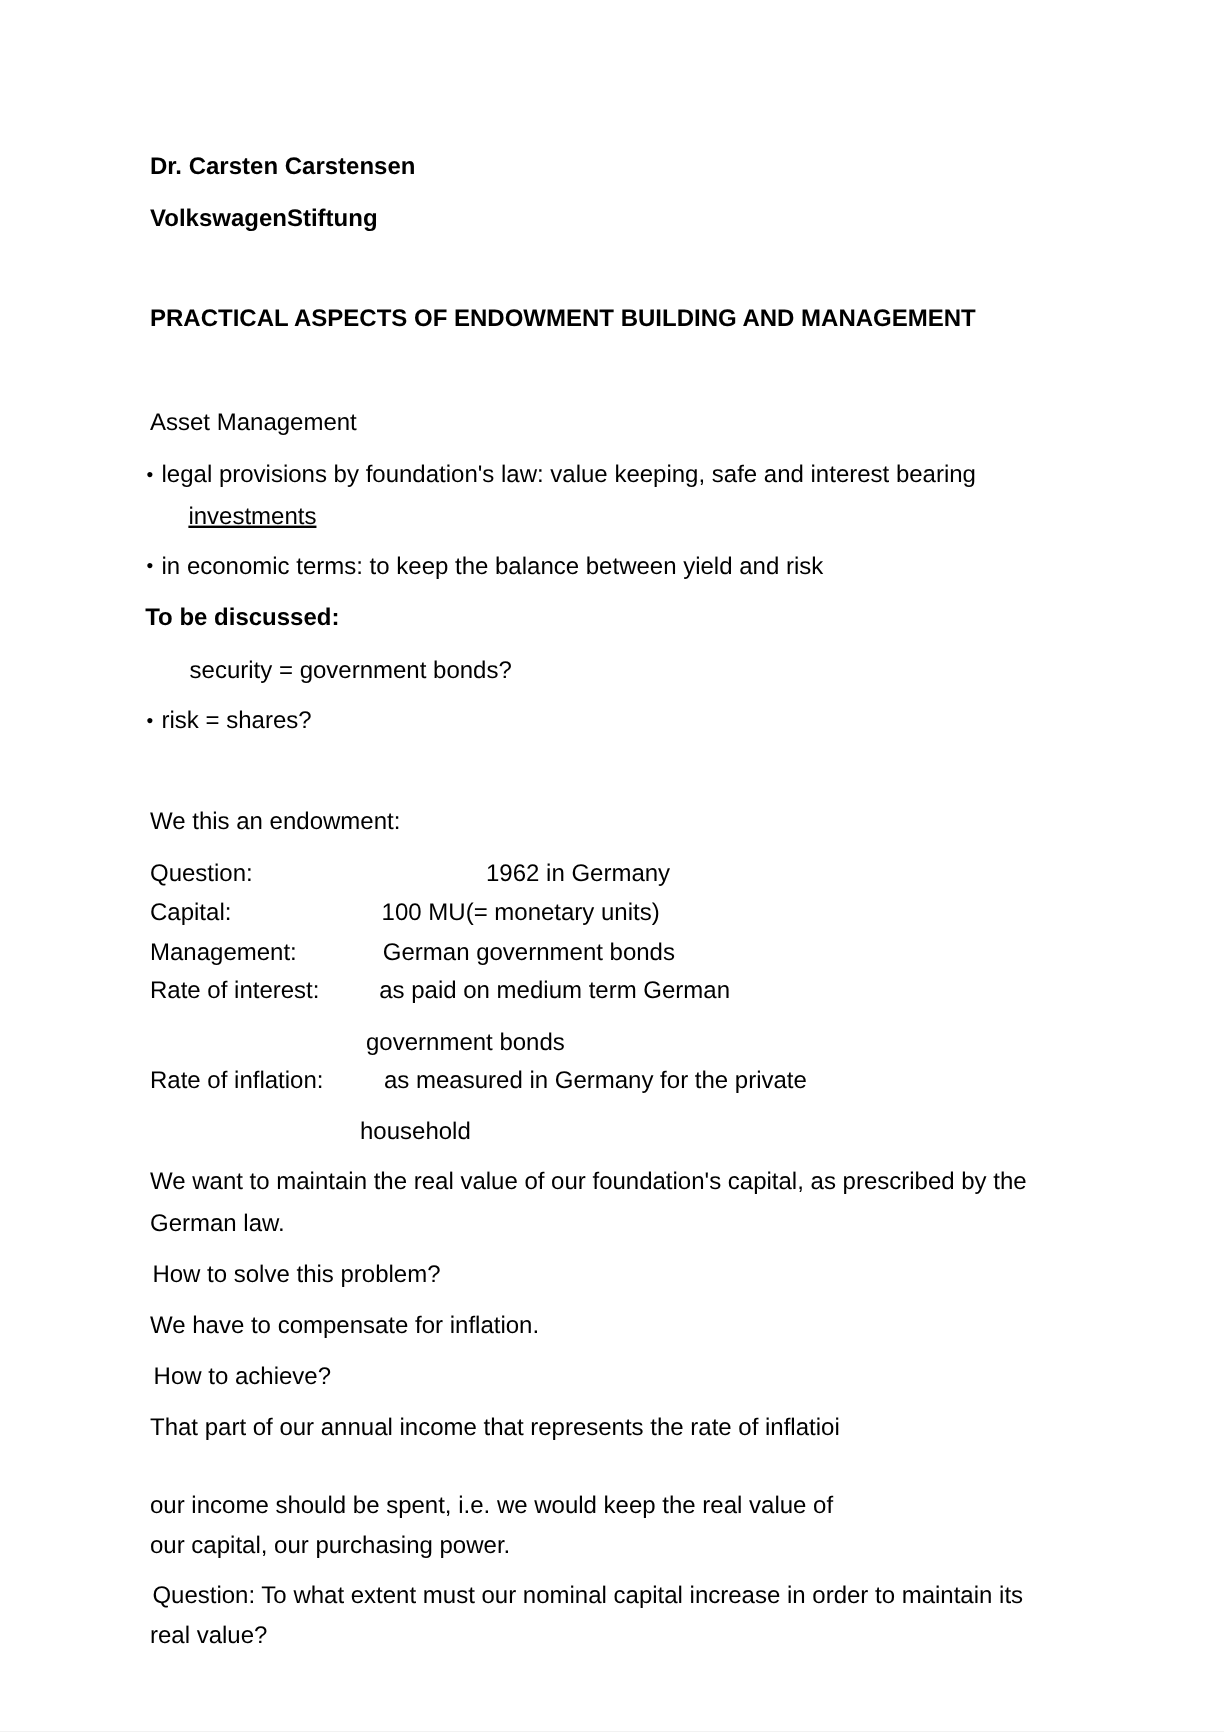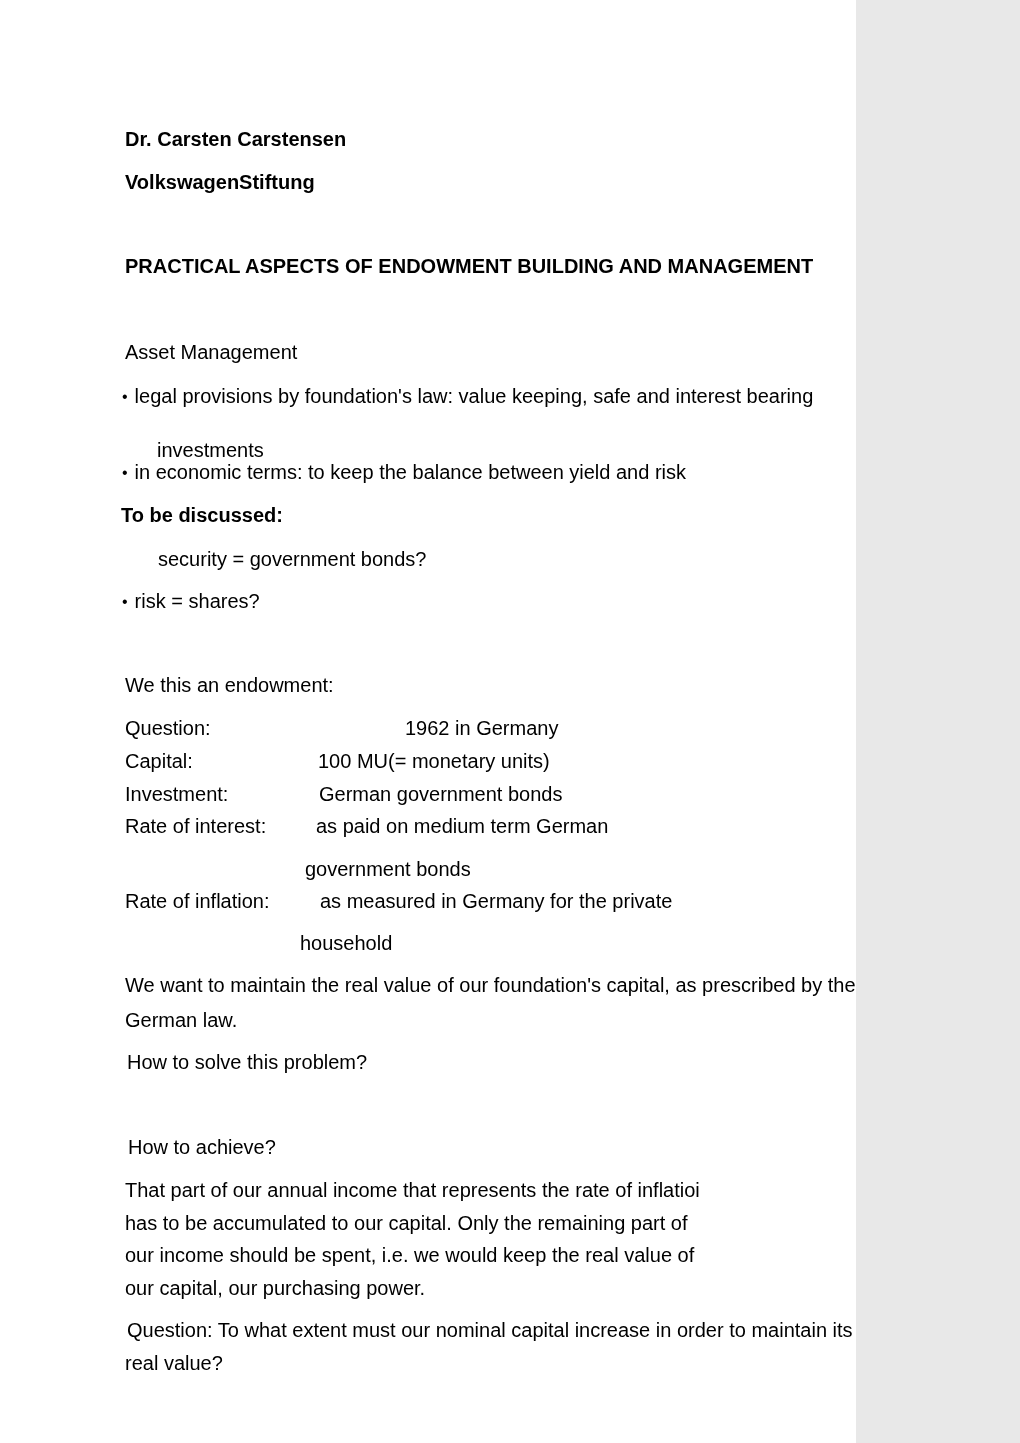--- a/index.html
+++ b/index.html
@@ -2,21 +2,21 @@
 <html><head>
 <meta charset="utf-8">
 <style>
   html, body {
     margin: 0;
     padding: 0;
     background: #e8e8e8;
   }
   .page {
     position: relative;
-    width: 856px;
+    width: 1020px;
     height: 1443px;
     background: #ffffff;
     font-family: "Liberation Sans", "DejaVu Sans", sans-serif;
     font-size: 20px;
     line-height: 24px;
     color: #000000;
     overflow: hidden;
   }
   .line {
     position: absolute;
@@ -39,62 +39,62 @@
 
   <div class="line bold" style="left:125px; top:127px;">Dr. Carsten Carstensen</div>
   <div class="line bold" style="left:125px; top:170px;">VolkswagenStiftung</div>
   <div class="line bold" style="left:125px; top:254px;">PRACTICAL ASPECTS OF ENDOWMENT BUILDING AND MANAGEMENT</div>
 
   <div class="line" style="left:125px; top:340px;">Asset Management</div>
 
   <div class="line" style="left:122px; top:384px;">
     <span class="bullet-glyph">•</span><span>legal provisions by foundation's law: value keeping, safe and interest bearing</span>
   </div>
-  <div class="line" style="left:157px; top:438px;">investments</div>
+  <div class="line" style="left:157px; top:419px;text-decoration:underline;">investments</div>
 
   <div class="line" style="left:122px; top:460px;">
     <span class="bullet-glyph">•</span><span>in economic terms: to keep the balance between yield and risk</span>
   </div>
 
   <div class="line" style="left:121px; top:503px;font-weight:bold;">To be discussed:</div>
   <div class="line" style="left:158px; top:547px;">security = government bonds?</div>
   <div class="line" style="left:122px; top:589px;">
     <span class="bullet-glyph">•</span><span>risk = shares?</span>
   </div>
 
   <div class="line" style="left:125px; top:673px;">We this an endowment:</div>
 
   <div class="line" style="left:125px; top:716px;">Question:</div>
   <div class="line" style="left:405px; top:716px;">1962 in Germany</div>
 
   <div class="line" style="left:125px; top:749px;">Capital:</div>
   <div class="line" style="left:318px; top:749px;">100 MU(= monetary units)</div>
 
-  <div class="line" style="left:125px; top:782px;">Investment:</div>
+  <div class="line" style="left:125px; top:782px;">Management:</div>
   <div class="line" style="left:319px; top:782px;">German government bonds</div>
 
   <div class="line" style="left:125px; top:814px;">Rate of interest:</div>
   <div class="line" style="left:316px; top:814px;">as paid on medium term German</div>
 
   <div class="line" style="left:305px; top:857px;">government bonds</div>
 
   <div class="line" style="left:125px; top:889px;">Rate of inflation:</div>
   <div class="line" style="left:320px; top:889px;">as measured in Germany for the private</div>
 
   <div class="line" style="left:300px; top:931px;">household</div>
 
   <div class="line" style="left:125px; top:973px;">We want to maintain the real value of our foundation's capital, as prescribed by the</div>
   <div class="line" style="left:125px; top:1008px;">German law.</div>
 
   <div class="line" style="left:127px; top:1050px;">How to solve this problem?</div>
 
+  <div class="line" style="left:125px; top:1093px;">We have to compensate for inflation.</div>
 
   <div class="line" style="left:128px; top:1135px;">How to achieve?</div>
 
   <div class="line" style="left:125px; top:1178px;">That part of our annual income that represents the rate of inflatioi</div>
-  <div class="line" style="left:125px; top:1211px;">has to be accumulated to our capital. Only the remaining part of</div>
   <div class="line" style="left:125px; top:1276px;">our capital, our purchasing power.</div>
   <div class="line" style="left:125px; top:1243px;">our income should be spent, i.e. we would keep the real value of</div>
 
   <div class="line" style="left:127px; top:1318px;">Question: To what extent must our nominal capital increase in order to maintain its</div>
   <div class="line" style="left:125px; top:1351px;">real value?</div>
 
 </div>
 
 </body></html>

